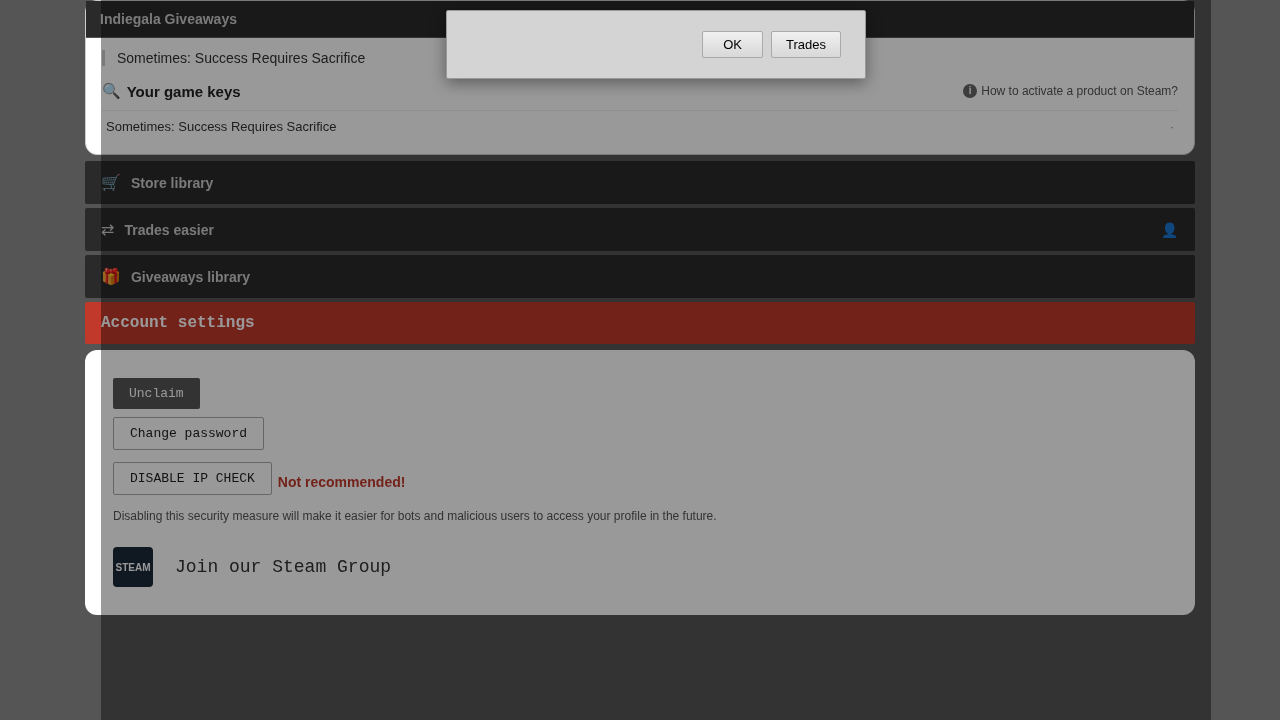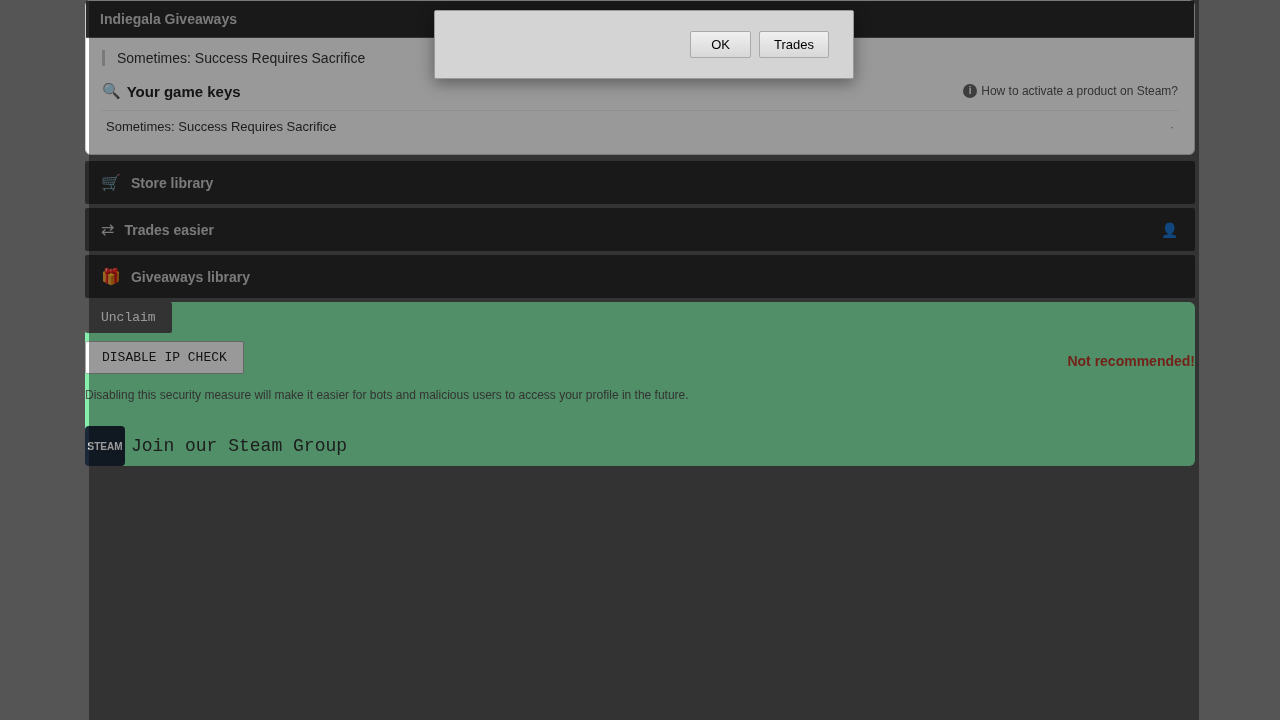--- a/index.html
+++ b/index.html
@@ -20,21 +20,21 @@
       background: #555;
       position: relative;
       display: flex;
       flex-direction: column;
       gap: 0;
     }
     
     .dialog-overlay {
       position: absolute;
       top: 0;
-      left: 4px;
+      left: 16px;
       width: 100%;
       height: 100%;
       background: rgba(0,0,0,0.4);
       z-index: 10;
       display: flex;
       align-items: flex-start;
       justify-content: center;
       padding-top: 10px;
     }
     .dialog-box {
@@ -73,21 +73,21 @@
     .main-content {
       width: 100%;
       background: #555;
       padding: 0;
     }
     
     .panel {
       background: #fff;
       border: 1px solid #ccc;
       margin-bottom: 6px;
-      border-radius: 6px;
+      border-radius: 12px;
     }
     .panel-header {
       background: #2a2a2a;
       color: #ccc;
       padding: 10px 14px;
       font-size: 14px;
       font-weight: bold;
       border-bottom: 1px solid #555;
     }
     .panel-body {
@@ -181,23 +181,23 @@
       margin-bottom: 6px;
       border-radius: 2px;
     }
     .account-settings-title {
       color: #fff;
       font-size: 16px;
       font-weight: bold;
       font-family: 'Courier New', monospace;
     }
     .settings-body {
-      background: #86efac;
-      padding: 0;
-      border-radius: 6px;
+      background: #ffffff;
+      padding: 28px;
+      border-radius: 12px;
     }
     .btn-unclaim {
       background: #555;
       color: #fff;
       border: none;
       padding: 8px 16px;
       font-size: 13px;
       cursor: pointer;
       border-radius: 2px;
       margin-bottom: 8px;
@@ -227,38 +227,37 @@
       padding: 8px 16px;
       font-size: 13px;
       cursor: pointer;
       border-radius: 2px;
       margin-bottom: 6px;
       font-family: 'Courier New', monospace;
     }
     .disable-row {
       display: flex;
       align-items: center;
-      gap: 14px;
+      gap: 6px;
       margin-bottom: 8px;
-      justify-content: space-between;
     }
     .not-recommended {
       color: #c0392b;
       font-size: 14px;
       font-weight: bold;
     }
     .warning-text {
       color: #555;
       font-size: 12px;
       margin-bottom: 16px;
     }
     .steam-group-row {
       display: flex;
       align-items: center;
-      gap: 6px;
+      gap: 22px;
       padding-top: 8px;
     }
     .steam-logo {
       width: 40px;
       height: 40px;
       background: #1b2838;
       display: flex;
       align-items: center;
       justify-content: center;
       border-radius: 4px;
@@ -317,23 +316,27 @@
       <span class="row-icon">⇄</span>
       <span class="row-label">Trades easier</span>
       <span class="row-right">👤</span>
     </div>
 
     <div class="library-row">
       <span class="row-icon">🎁</span>
       <span class="row-label">Giveaways library</span>
     </div>
 
+    <div class="account-settings-panel">
+      <span class="account-settings-title">Account settings</span>
+    </div>
 
     <div class="settings-body">
       <button class="btn-unclaim">Unclaim</button>
+      <button class="btn-change-password">Change password</button>
 
       <div class="disable-row">
         <button class="btn-disable-ip">DISABLE IP CHECK</button>
         <span class="not-recommended">Not recommended!</span>
       </div>
 
       <p class="warning-text">Disabling this security measure will make it easier for bots and malicious users to access your profile in the future.</p>
 
       <div class="steam-group-row">
         <div class="steam-logo">

